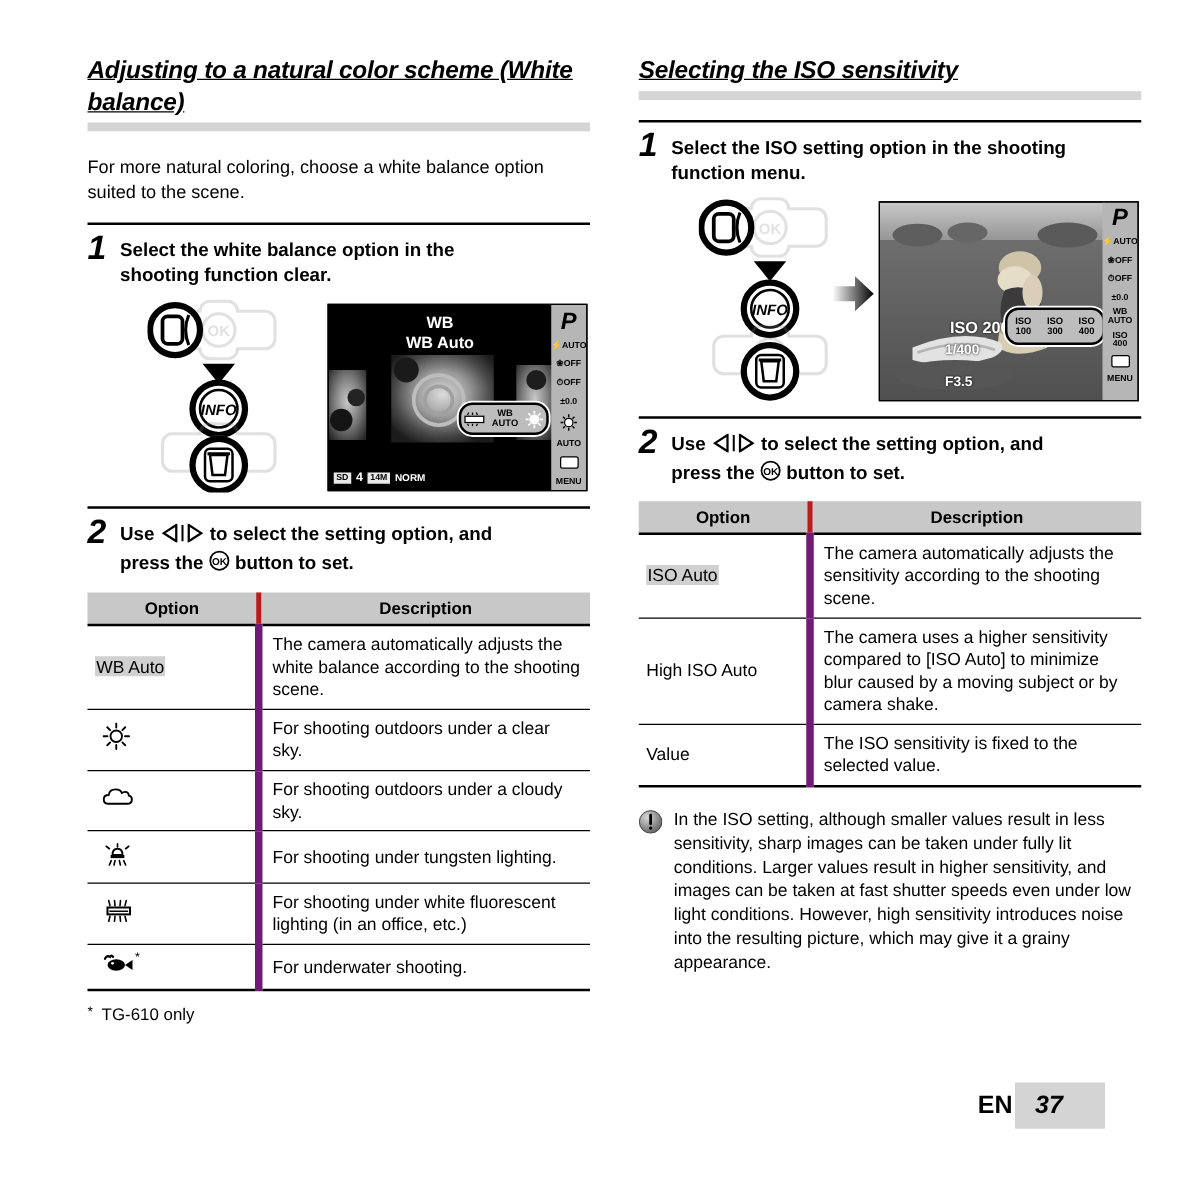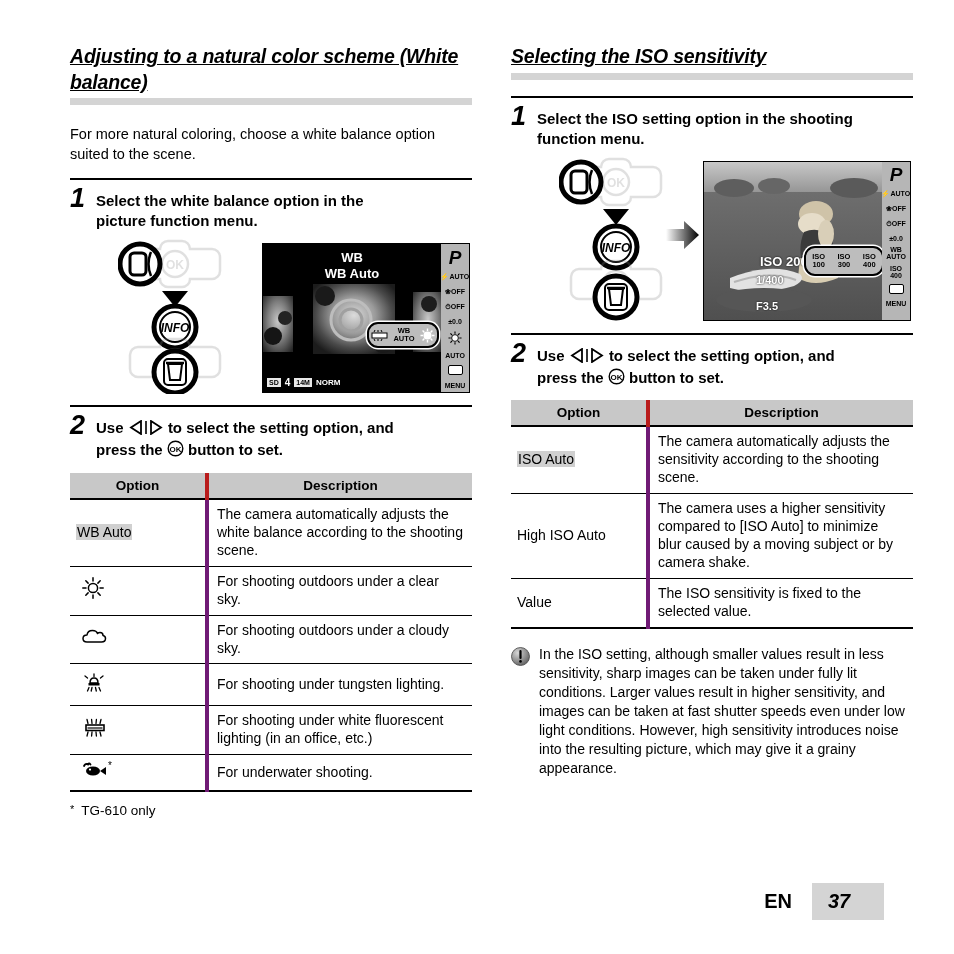--- a/index.html
+++ b/index.html
@@ -114,37 +114,37 @@
     padding: 5px 4px; text-align: center;
     border-bottom: 2px solid #000;
   }
   table.opt th.c1 { width: 137px; border-right: 4px solid #b91c1c; }
   table.opt td {
     padding: 6px 8px; vertical-align: middle;
     border-bottom: 1px solid #000;
     line-height: 1.28;
   }
   table.opt td.c1 {
-    width: 137px; border-right: 4px solid #701a75; padding-left: 6px;
+    width: 137px; border-right: 6px solid #701a75; padding-left: 6px;
   }
   table.opt tr:last-child td { border-bottom: 2px solid #000; }
   .hl { background: #d0d0d0; padding: 0 1px; }
 
   .footnote { font-size: 13.5px; margin-top: 11px; display: flex; gap: 7px; }
   .footnote .ast { font-size: 11px; line-height: 1.1; }
 
   
   .note { display: flex; gap: 9px; margin-top: 16px; }
   .note-icon { flex: 0 0 19px; margin-top: 2px; }
   .note-text { font-size: 14px; line-height: 1.36; }
 
   
   .footer {
-    position: absolute; right: 70px; bottom: 34px;
-    display: flex; align-items: center; gap: 20px;
+    position: absolute; right: 70px; bottom: 51px;
+    display: flex; align-items: center; gap: 2px;
   }
   .footer .en { font-size: 20px; font-weight: bold; }
   .footer .pg {
     background: #d4d4d4; font-size: 20px; font-weight: bold; font-style: italic;
     padding: 7px 22px 7px 16px; min-width: 72px; text-align: left;
   }
 </style>
 </head>
 <body>
 
@@ -158,21 +158,21 @@
     </div>
 
     <div class="intro">For more natural coloring, choose a white balance option suited to the scene.</div>
 
     <div class="thin-rule" style="margin-top:14px;"></div>
 
     <div class="step">
       <div class="step-num">1</div>
       <div class="step-body">
         <span>Select the white balance option in the</span><br>
-        <span>picture function menu.</span>
+        <span>shooting function clear.</span>
       </div>
     </div>
 
     <div class="diagram">
 
       <svg class="dpad" style="left:48px; top:2px;" width="140" height="155" viewBox="0 0 140 155">
 
         <g opacity="0.25">
           <path d="M20 10 h22 a8 8 0 0 1 8 -8 h14 a8 8 0 0 1 8 8 h22 a8 8 0 0 1 8 8 v14 a8 8 0 0 1 -8 8 h-22 a8 8 0 0 1 -8 8 h-14 a8 8 0 0 1 -8 -8 h-22 a8 8 0 0 1 -8 -8 v-14 a8 8 0 0 1 8 -8 z" fill="none" stroke="#888" stroke-width="2.5"></path>
           <circle cx="57" cy="25" r="13" fill="none" stroke="#888" stroke-width="2.5"></circle>

